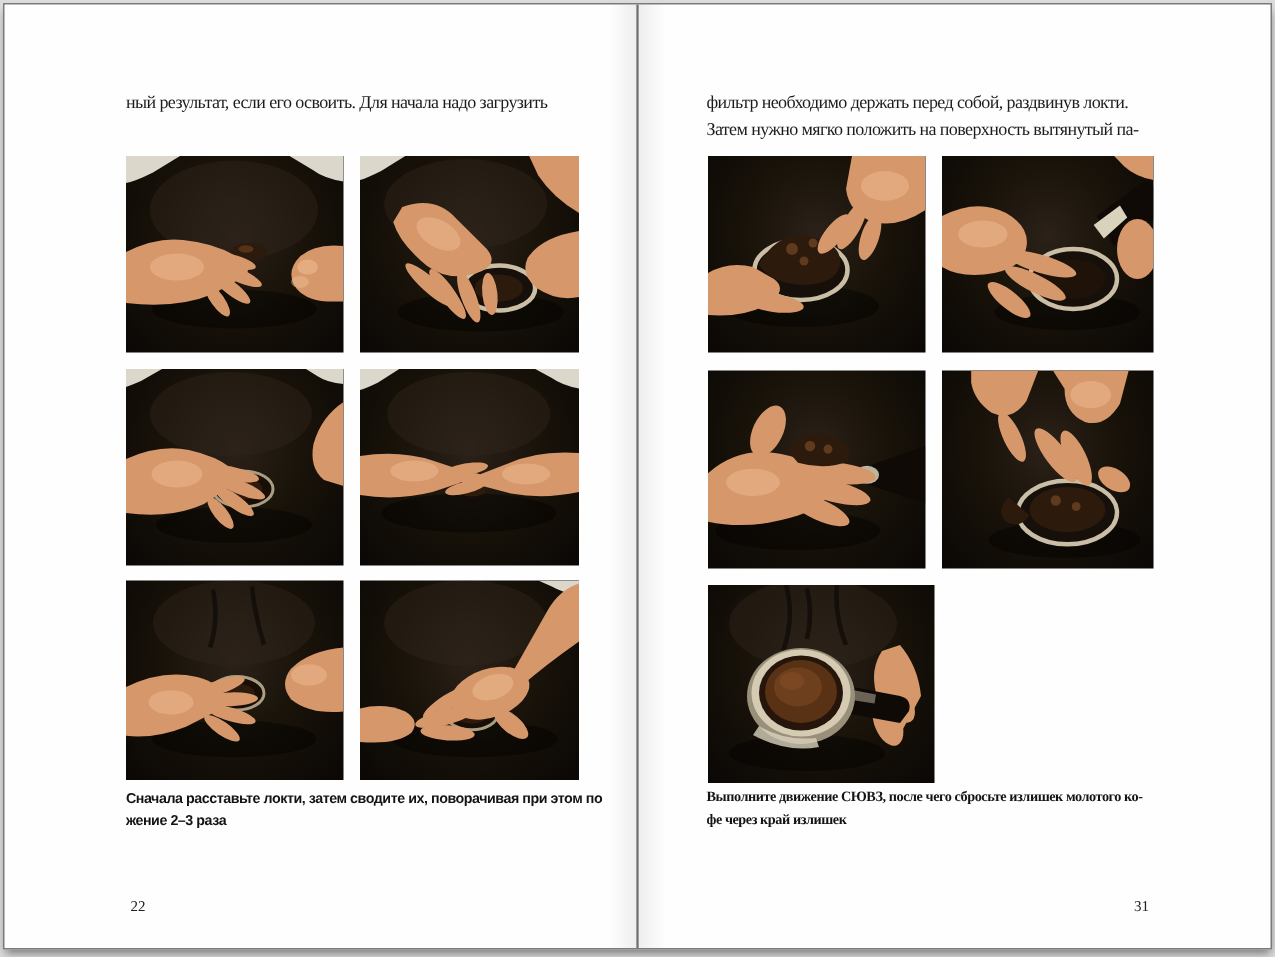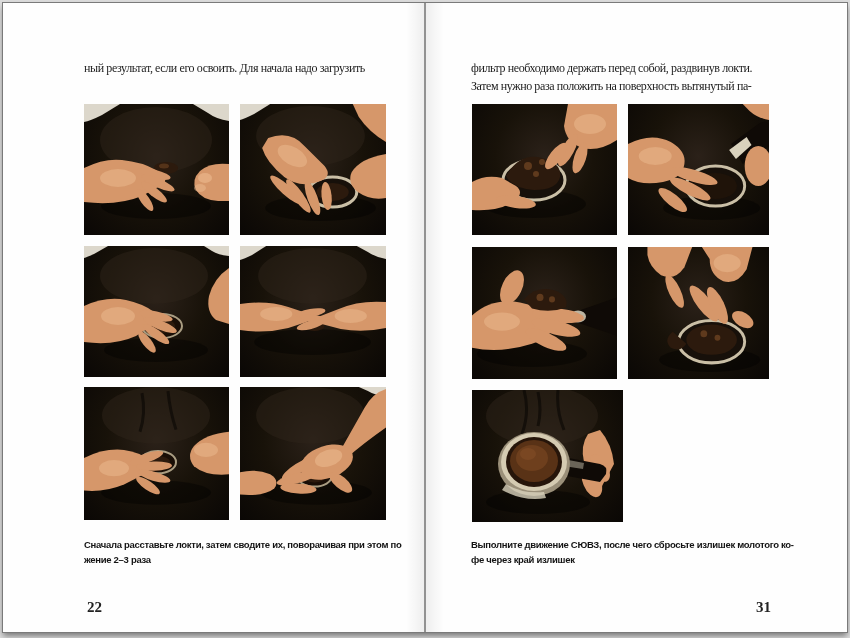--- a/index.html
+++ b/index.html
@@ -33,28 +33,28 @@
     font-size:12px;line-height:18px;letter-spacing:-0.4px;
     color:#1c1c1c;white-space:nowrap;
   }
   .page.left  .bodytext{left:81px;}
   .page.right .bodytext{left:45px;}
 
   .caption{
     position:absolute;top:506px;
     font-family:"Liberation Sans", sans-serif;
     font-weight:bold;font-size:9.5px;line-height:15px;letter-spacing:-0.3px;
-    color:#141414;white-space:nowrap;margin-top:12px;
+    color:#141414;white-space:nowrap;
   }
   .page.left  .caption{left:81px;}
-  .page.right .caption{left:45px;}
+  .page.right .caption{left:45px;font-family:Liberation Serif, serif;}
 
   .pagenum{
     position:absolute;top:580px;
-    font-size:15px;color:#222;font-weight:bold;
+    font-size:10px;color:#222;
   }
   .page.left  .pagenum{left:84px;}
   .page.right .pagenum{left:330px;}
 
   .photo{
     position:absolute;overflow:hidden;
     background:radial-gradient(ellipse at 50% 40%, #2b2119 0%, #181209 48%, #0a0705 100%);
   }
   .photo svg{position:absolute;left:0;top:0;width:100%;height:100%;display:block;}
 
@@ -198,21 +198,21 @@
       <div>жение 2–3 раза</div>
     </div>
 
     <div class="pagenum">22</div>
   </section>
 
   <section class="page right">
 
     <div class="bodytext">
       <div>фильтр необходимо держать перед собой, раздвинув локти.</div>
-      <div>Затем нужно раза положить на поверхность вытянутый па-</div>
+      <div>Затем нужно мягко положить на поверхность вытянутый па-</div>
     </div>
 
     <div class="photo" style="left:46px;top:85px;width:145px;height:131px;" role="img" aria-label="Указательный палец прижимает горку кофе в корзине холдера">
       <svg viewBox="0 0 145 131" preserveAspectRatio="none">
         <ellipse class="dk" cx="62" cy="100" rx="52" ry="14"></ellipse>
         <ellipse class="ring" cx="62" cy="76" rx="31" ry="20"></ellipse>
         <path class="cf" d="M34 72 Q48 48 70 54 Q90 59 88 73 Q85 86 62 86 Q40 84 34 72 Z"></path>
         <circle class="cfl" cx="56" cy="62" r="4"></circle>
         <circle class="cfl" cx="70" cy="58" r="3"></circle>
         <circle class="cfl" cx="64" cy="70" r="3"></circle>

